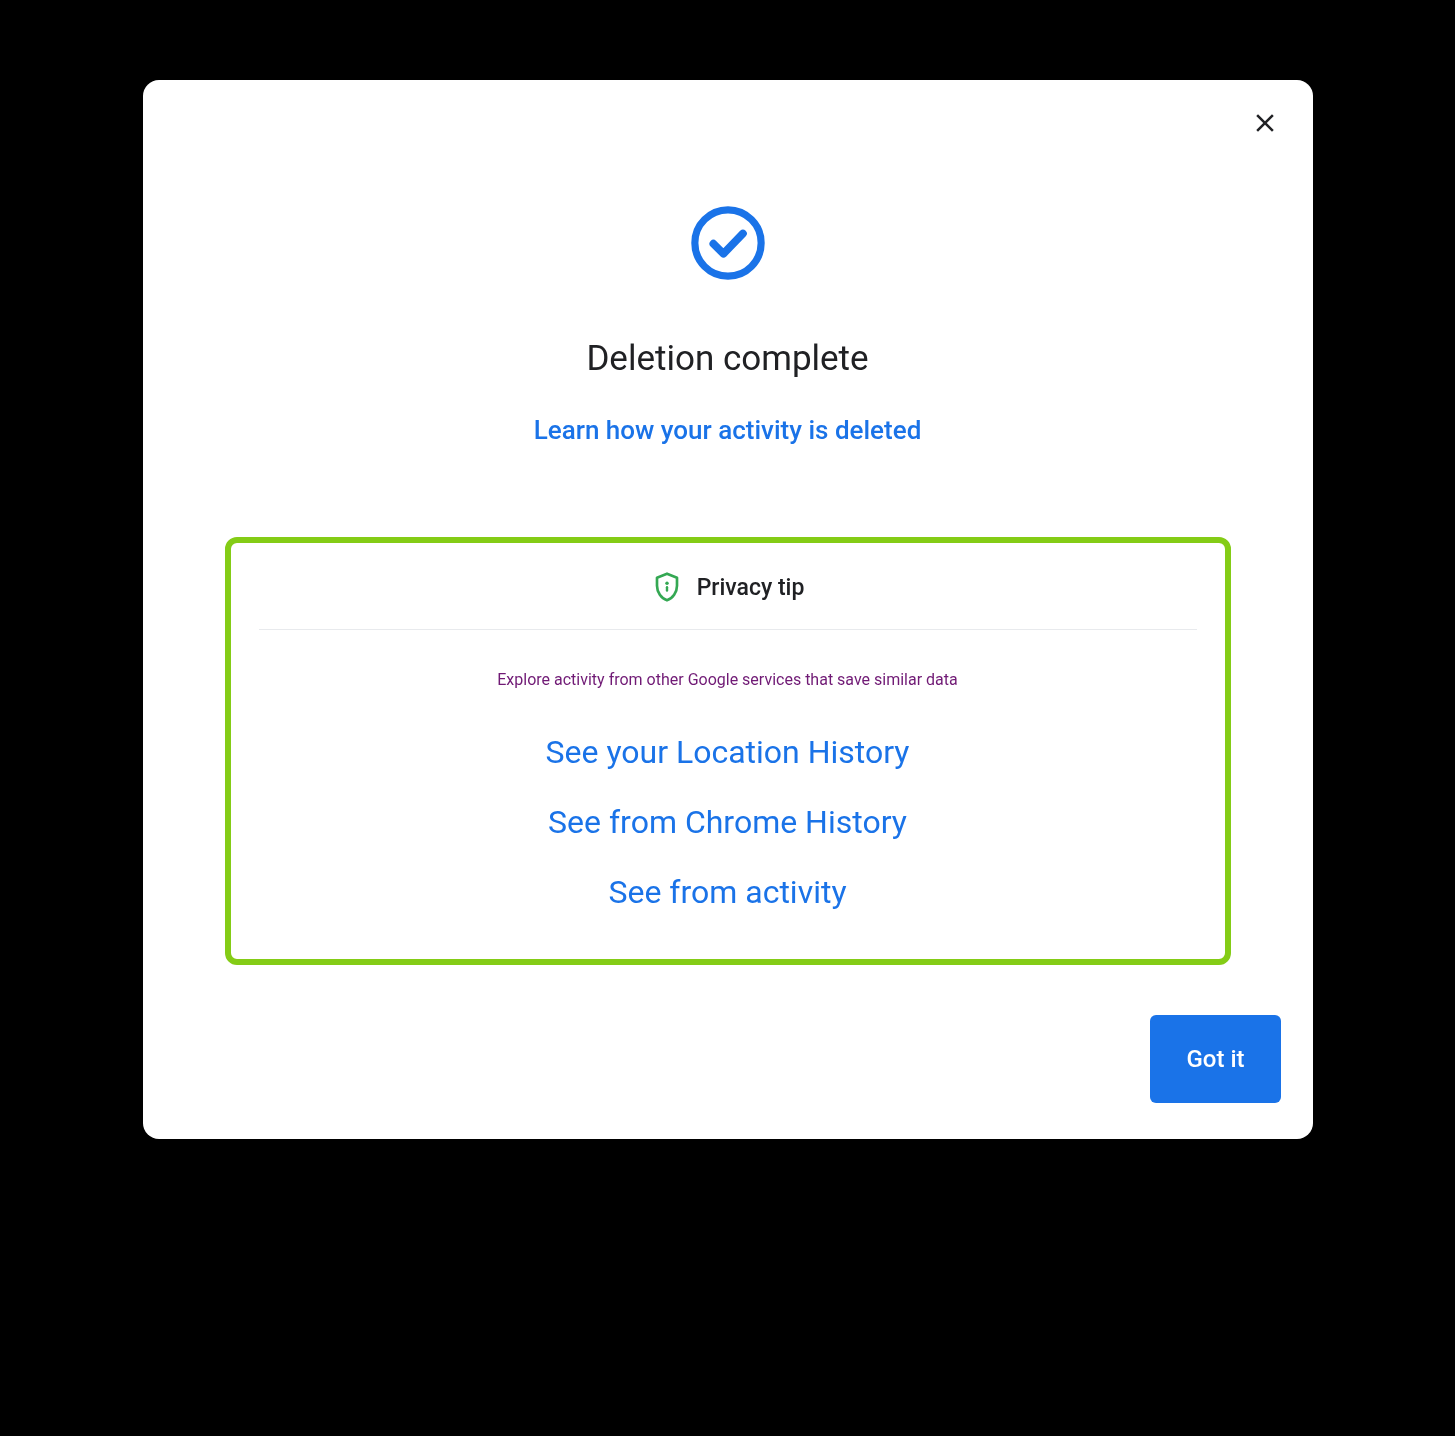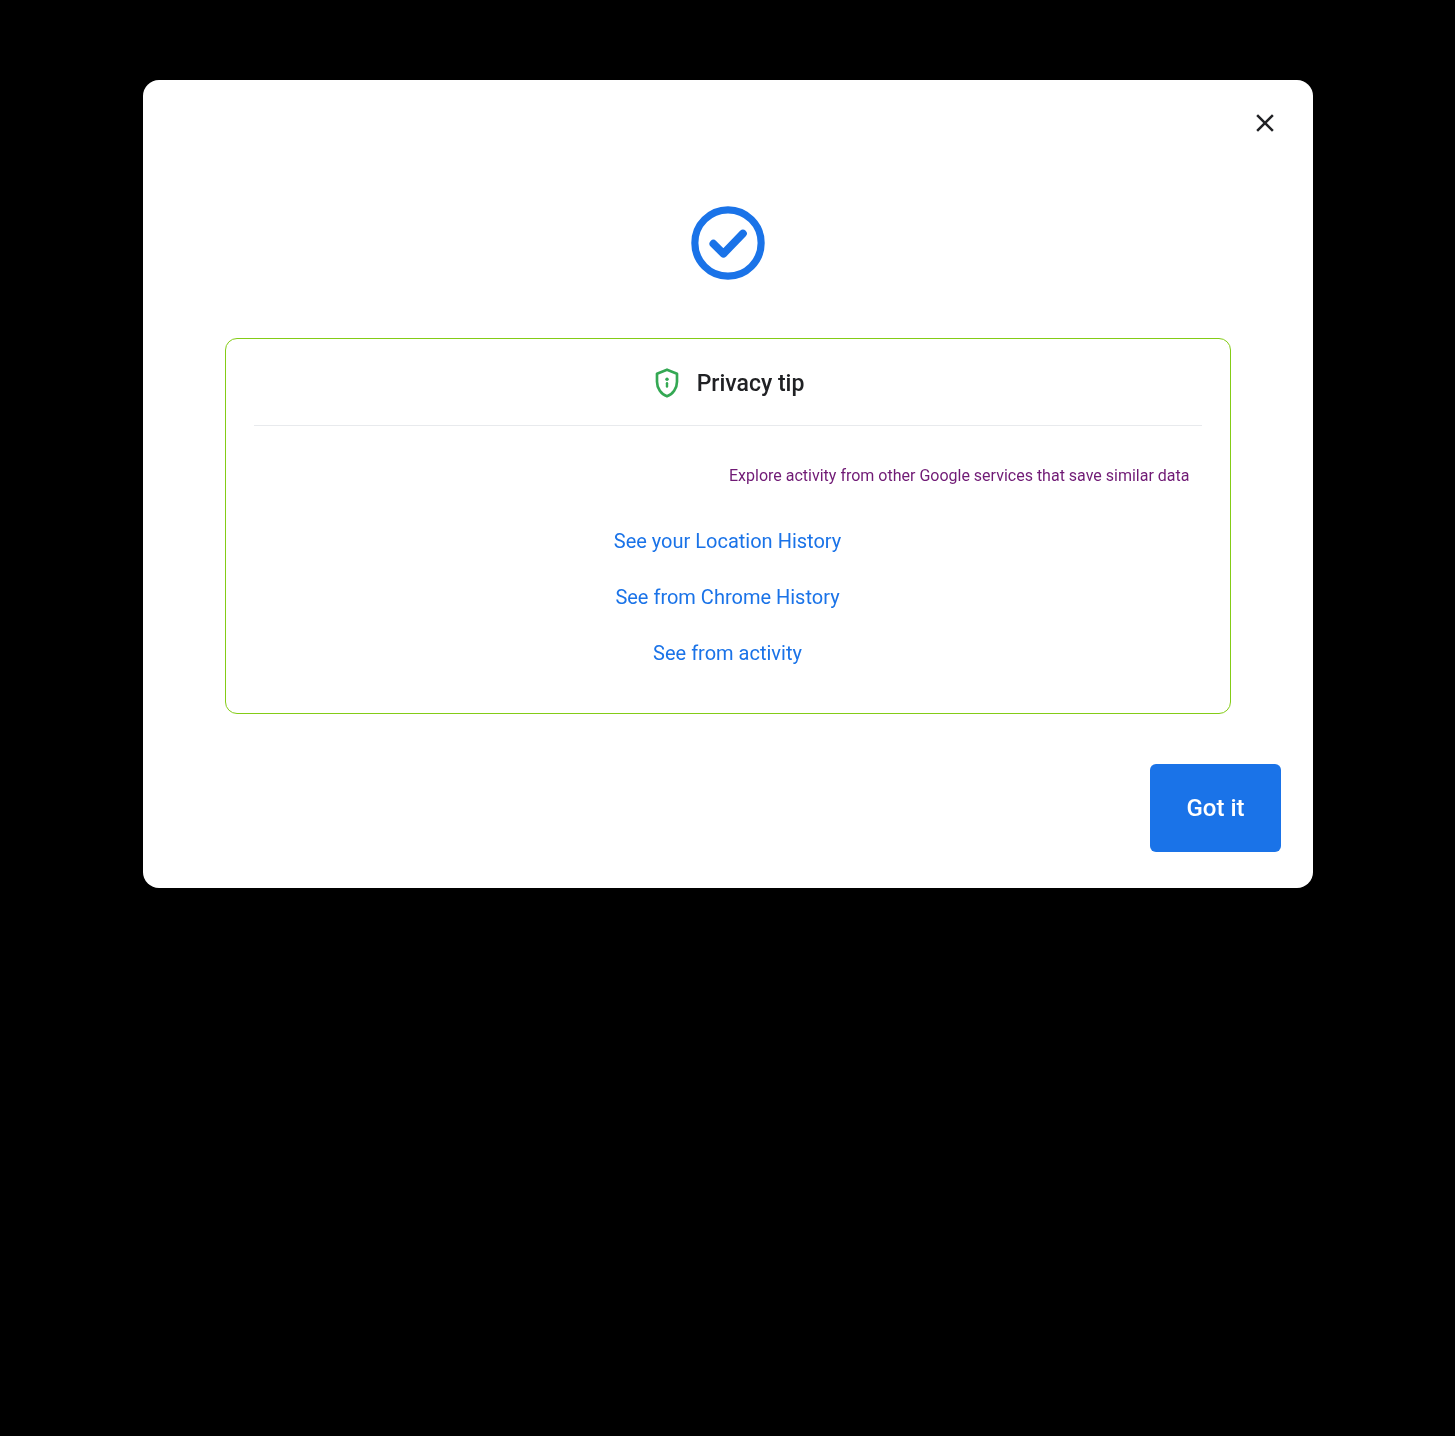--- a/index.html
+++ b/index.html
@@ -72,25 +72,24 @@
     .learn-link {
       font-size: 26px;
       font-weight: 500;
       color: #1a73e8;
       text-decoration: none;
       cursor: pointer;
       display: inline-block;
       margin-bottom: 92px;
     }
     .privacy-card {
-      border: 1px solid #84cc16;
+      border: 6px solid #84cc16;
       border-radius: 12px;
       margin: 0 8px 50px 8px;
       overflow: hidden;
-      text-align: right;
     }
     .privacy-header {
       display: flex;
       align-items: center;
       justify-content: center;
       gap: 14px;
       padding: 28px 0 26px 0;
       border-bottom: 1px solid #e8eaed;
       margin: 0 28px;
     }
@@ -114,21 +113,21 @@
       color: #701a75;
       margin-bottom: 44px;
     }
     .tip-links {
       display: flex;
       flex-direction: column;
       gap: 32px;
       align-items: center;
     }
     .tip-link {
-      font-size: 20px;
+      font-size: 32px;
       color: #1a73e8;
       text-decoration: none;
       cursor: pointer;
     }
     .footer {
       display: flex;
       justify-content: flex-end;
       padding: 0 8px;
     }
     .got-it-btn {
@@ -156,20 +155,22 @@
   </button>
 
   <div class="content">
     <div class="check-circle">
       <svg viewBox="0 0 24 24" width="78" height="78">
         <circle cx="12" cy="12" r="10.2" fill="none" stroke="#1a73e8" stroke-width="2.2"></circle>
         <path d="M7.5 12.2 L10.6 15.3 L16.6 9.1" fill="none" stroke="#1a73e8" stroke-width="2.4" stroke-linecap="round" stroke-linejoin="round"></path>
       </svg>
     </div>
 
+    <h1 class="title">Deletion complete</h1>
+    <a class="learn-link">Learn how your activity is deleted</a>
 
     <div class="privacy-card">
       <div class="privacy-header">
         <span class="shield-icon">
           <svg viewBox="0 0 24 24" width="32" height="32">
             <path d="M12 2 L4.5 5 L4.5 11 C4.5 16 7.7 20.6 12 22 C16.3 20.6 19.5 16 19.5 11 L19.5 5 Z" fill="none" stroke="#34a853" stroke-width="2" stroke-linejoin="round"></path>
             <circle cx="12" cy="9.2" r="1.3" fill="#34a853"></circle>
             <rect x="11.1" y="11.2" width="1.8" height="4.3" rx="0.9" fill="#34a853"></rect>
           </svg>
         </span>

